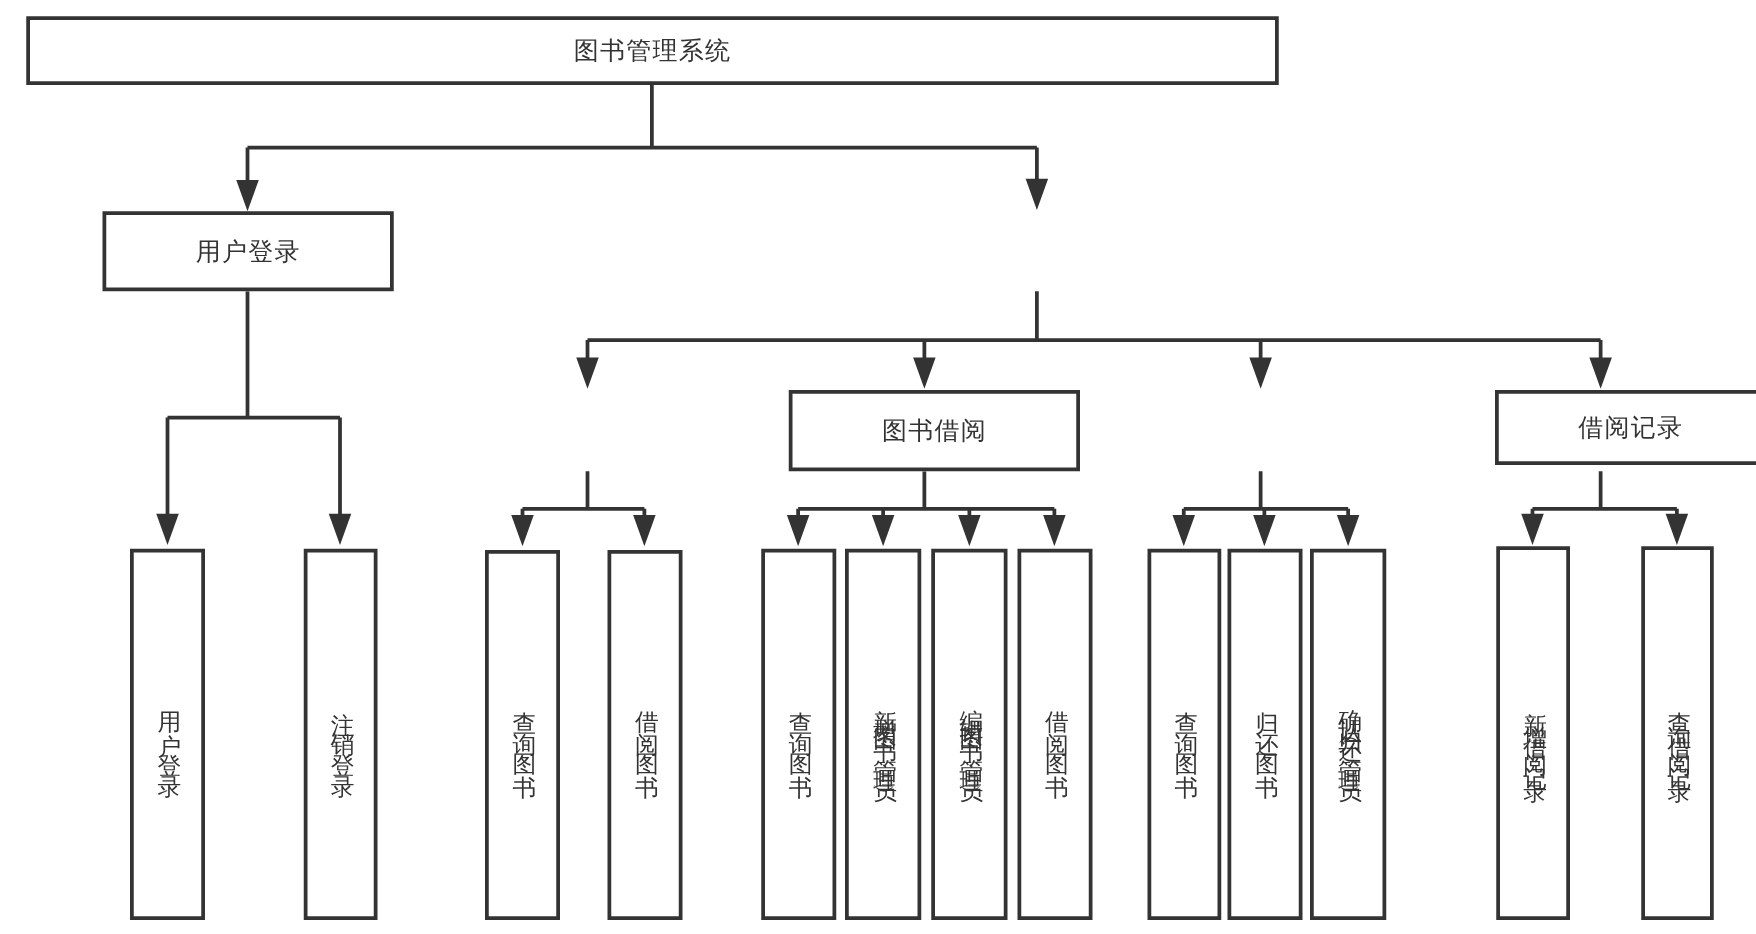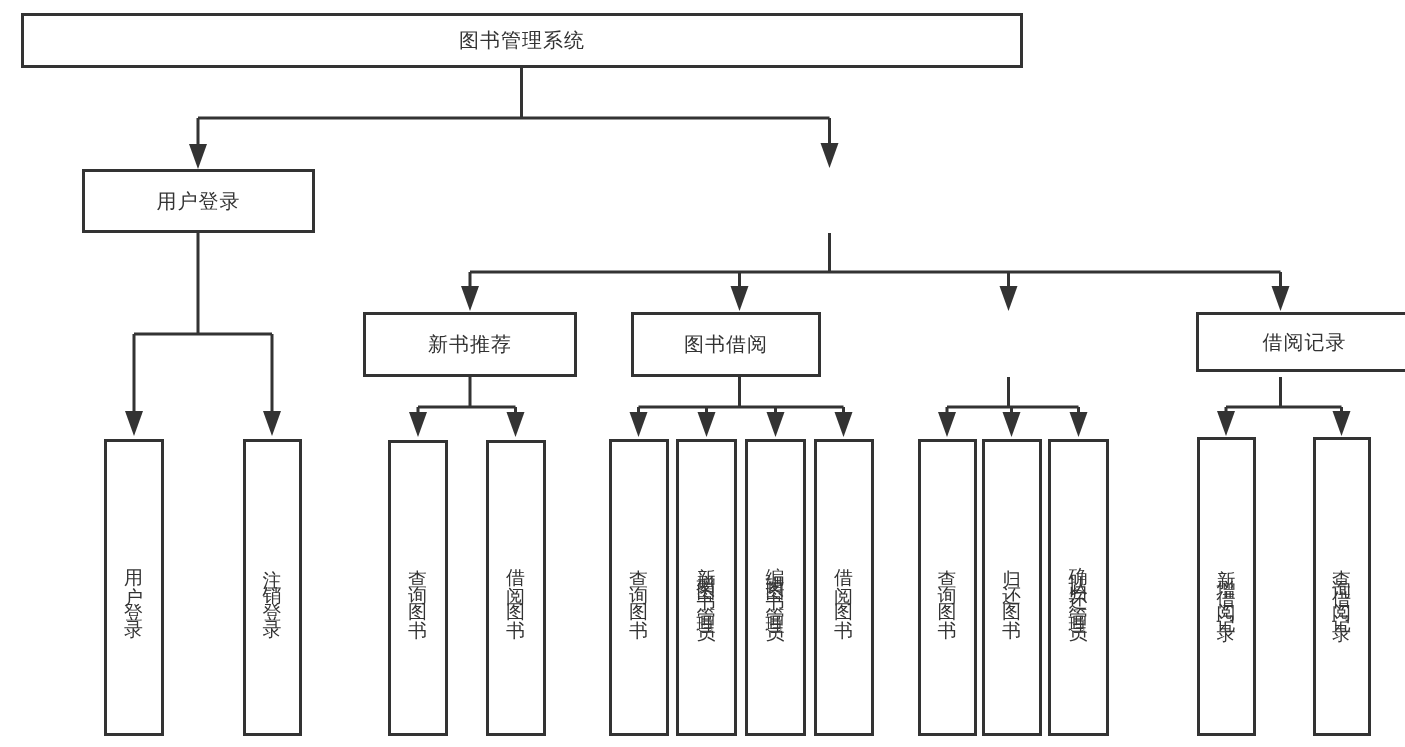--- a/index.html
+++ b/index.html
@@ -1,18 +1,18 @@
 <!DOCTYPE html>
 <html><head>
 <meta charset="utf-8">
 <style>
   html,body{margin:0;padding:0;background:#ffffff;}
   #canvas{
     position:relative;width:1405px;height:747px;background:#ffffff;overflow:hidden;
-    font-family:Liberation Sans, sans-serif;
+    font-family:Liberation Mono, monospace;
   }
   #wires{position:absolute;left:0;top:0;z-index:1;}
   .node{
     position:absolute;z-index:2;box-sizing:border-box;
     background:#ffffff;border:3px solid #333333;color:#333333;
     display:flex;align-items:center;justify-content:center;
   }
   .node.h span{font-size:20px;letter-spacing:1px;white-space:nowrap;}
   .node.v .vt{
     writing-mode:vertical-rl;text-orientation:mixed;
@@ -65,24 +65,21 @@
   </svg>
 
   <div class="node h" style="left:21px;top:13px;width:1002px;height:55px">
     <span>图书管理系统</span>
   </div>
 
   <div class="node h" style="left:82px;top:169px;width:233px;height:64px">
     <span>用户登录</span>
   </div>
 
-  <div class="node h" style="left:363px;top:312px;width:214px;height:65px">
-    <span>新书推荐</span>
-  </div>
-  <div class="node h" style="left:631px;top:312px;width:190px;height:65px">
+  <div class="node h" style="left:631px;top:312px;width:233px;height:65px">
     <span>图书借阅</span>
   </div>
   <div class="node h" style="left:1196px;top:312px;width:217px;height:60px">
     <span>借阅记录</span>
   </div>
 
   <div class="node v" style="left:104px;top:439px;width:60px;height:297px">
     <span class="vt sp-lg">用户登录</span>
   </div>
   <div class="node v" style="left:243px;top:439px;width:59px;height:297px">

